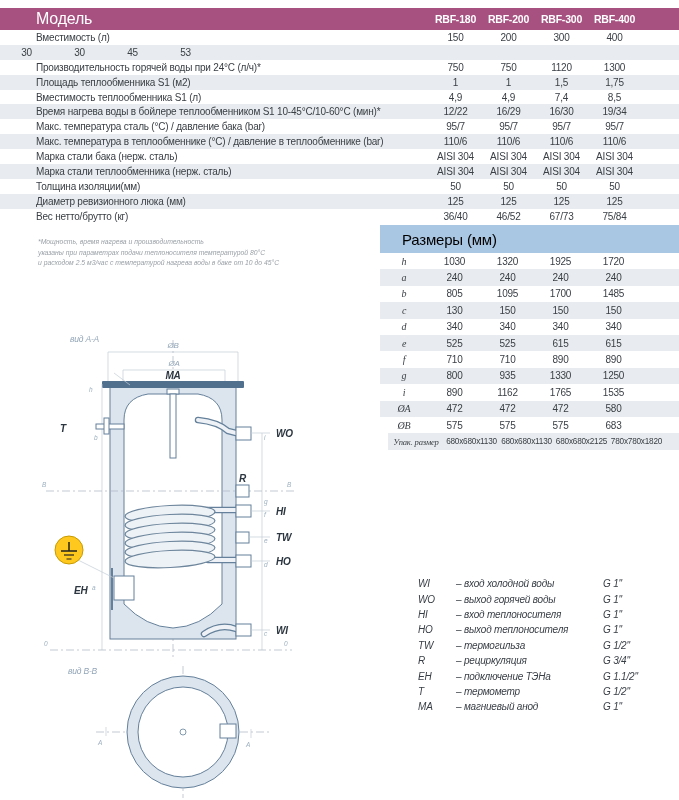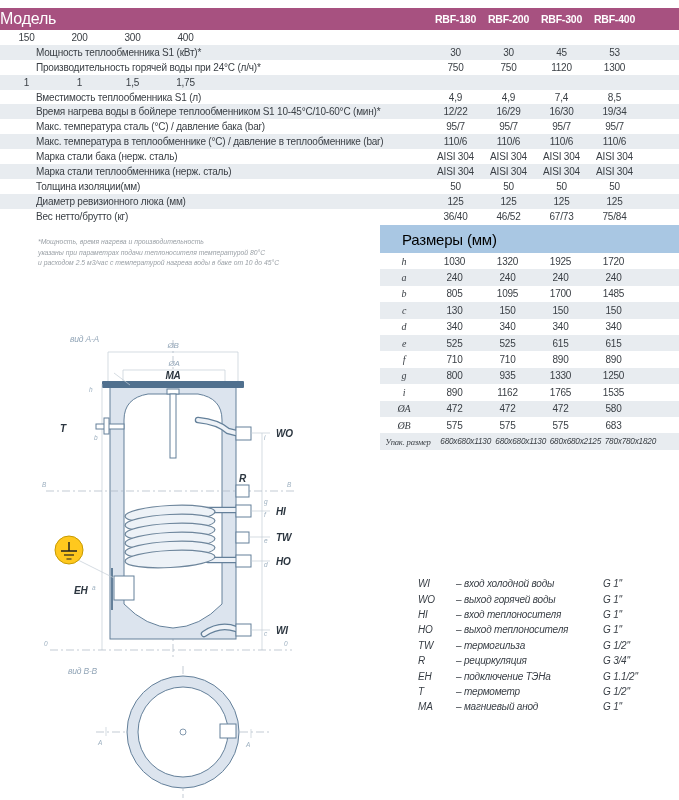--- a/index.html
+++ b/index.html
@@ -4,44 +4,44 @@
 <style>
   html,body{margin:0;padding:0;}
   body{
     width:679px;height:800px;position:relative;background:#ffffff;
     font-family:"Liberation Sans",sans-serif;color:#3b4046;overflow:hidden;
     letter-spacing:-0.2px;
   }
   
   .spec-table{position:absolute;left:0;top:0;width:679px;}
   .spec-header{margin-top:8px;height:22px;background:#a75180;display:flex;align-items:center;}
-  .spec-title{flex:1;font-size:16px;color:#fff;font-weight:400;}
+  .spec-title{flex:1;padding-left:36px;font-size:16px;color:#fff;font-weight:400;}
   .spec-model{width:53px;text-align:center;color:#fff;font-weight:bold;font-size:10.5px;}
   .spec-row{display:flex;align-items:center;height:14.9px;font-size:10px;}
   .spec-row.alt{background:#e8ecf0;}
   .spec-label{flex:1;padding-left:36px;white-space:nowrap;overflow:hidden;}
   .spec-val{width:53px;text-align:center;}
   .spec-spacer{width:38px;}
   
   .footnote{
     position:absolute;left:38px;top:237px;width:320px;
     font-size:6.8px;font-style:italic;color:#9aa0a6;line-height:1.55;letter-spacing:0;
   }
   
   .dims-table{position:absolute;left:380px;top:225px;width:299px;}
   .dims-header{height:28px;background:#a9c7e3;display:flex;align-items:center;
     padding-left:22px;font-size:15px;color:#000000;font-weight:500;box-sizing:border-box;}
   .dims-row{display:flex;align-items:center;height:16.4px;font-size:10px;}
   .dims-row.alt{background:#e8ecf0;}
   .dims-letter{width:48px;text-align:center;font-family:"Liberation Serif",serif;font-style:italic;font-size:10px;}
   .dims-val{width:53px;text-align:center;}
   .dims-spacer{width:39px;}
-  .pkg-row{display:flex;align-items:center;height:17px;font-size:8.2px;background:#e8ecf0;}
+  .pkg-row{display:flex;align-items:center;height:17px;font-size:8.2px;background:#e8ecf0;margin-left:8px;}
   .pkg-label{width:56px;text-align:center;font-style:italic;font-family:"Liberation Serif",serif;font-size:8.6px;}
-  .pkg-val{width:55px;text-align:right;white-space:nowrap;font-style:italic;}
+  .pkg-val{width:55px;text-align:center;white-space:nowrap;}
   
   .legend{position:absolute;left:418px;top:576px;width:235px;}
   .legend-row{display:flex;align-items:center;height:15.4px;font-size:10px;font-style:italic;color:#383e45;}
   .legend-code{width:38px;}
   .legend-desc{flex:1;}
   .legend-size{width:50px;}
   
   .diagram{position:absolute;left:40px;top:328px;width:300px;height:472px;}
   .thin{stroke:#c3cdd6;stroke-width:0.7;fill:none;}
   .dashdot{stroke:#aab6c2;stroke-width:0.7;fill:none;stroke-dasharray:8 3 2 3;}
@@ -62,43 +62,44 @@
 <div class="spec-table">
   <div class="spec-header">
     <div class="spec-title">Модель</div>
     <div class="spec-model">RBF-180</div>
     <div class="spec-model">RBF-200</div>
     <div class="spec-model">RBF-300</div>
     <div class="spec-model">RBF-400</div>
     <div class="spec-spacer"></div>
   </div>
   <div class="spec-row">
+      <div class="spec-label">Вместимость (л)</div>
       <div class="spec-val">150</div>
       <div class="spec-val">200</div>
       <div class="spec-val">300</div>
       <div class="spec-val">400</div>
       <div class="spec-spacer"></div>
     </div>
   <div class="spec-row alt">
-      <div class="spec-label">Мощность теплообменника S1 (кВт)*</div>
       <div class="spec-val">30</div>
       <div class="spec-val">30</div>
       <div class="spec-val">45</div>
       <div class="spec-val">53</div>
       <div class="spec-spacer"></div>
     </div>
   <div class="spec-row">
       <div class="spec-label">Производительность горячей воды при 24°С  (л/ч)*</div>
       <div class="spec-val">750</div>
       <div class="spec-val">750</div>
       <div class="spec-val">1120</div>
       <div class="spec-val">1300</div>
       <div class="spec-spacer"></div>
     </div>
   <div class="spec-row alt">
+      <div class="spec-label">Площадь теплообменника S1 (м2)</div>
       <div class="spec-val">1</div>
       <div class="spec-val">1</div>
       <div class="spec-val">1,5</div>
       <div class="spec-val">1,75</div>
       <div class="spec-spacer"></div>
     </div>
   <div class="spec-row">
       <div class="spec-label">Вместимость теплообменника S1 (л)</div>
       <div class="spec-val">4,9</div>
       <div class="spec-val">4,9</div>

